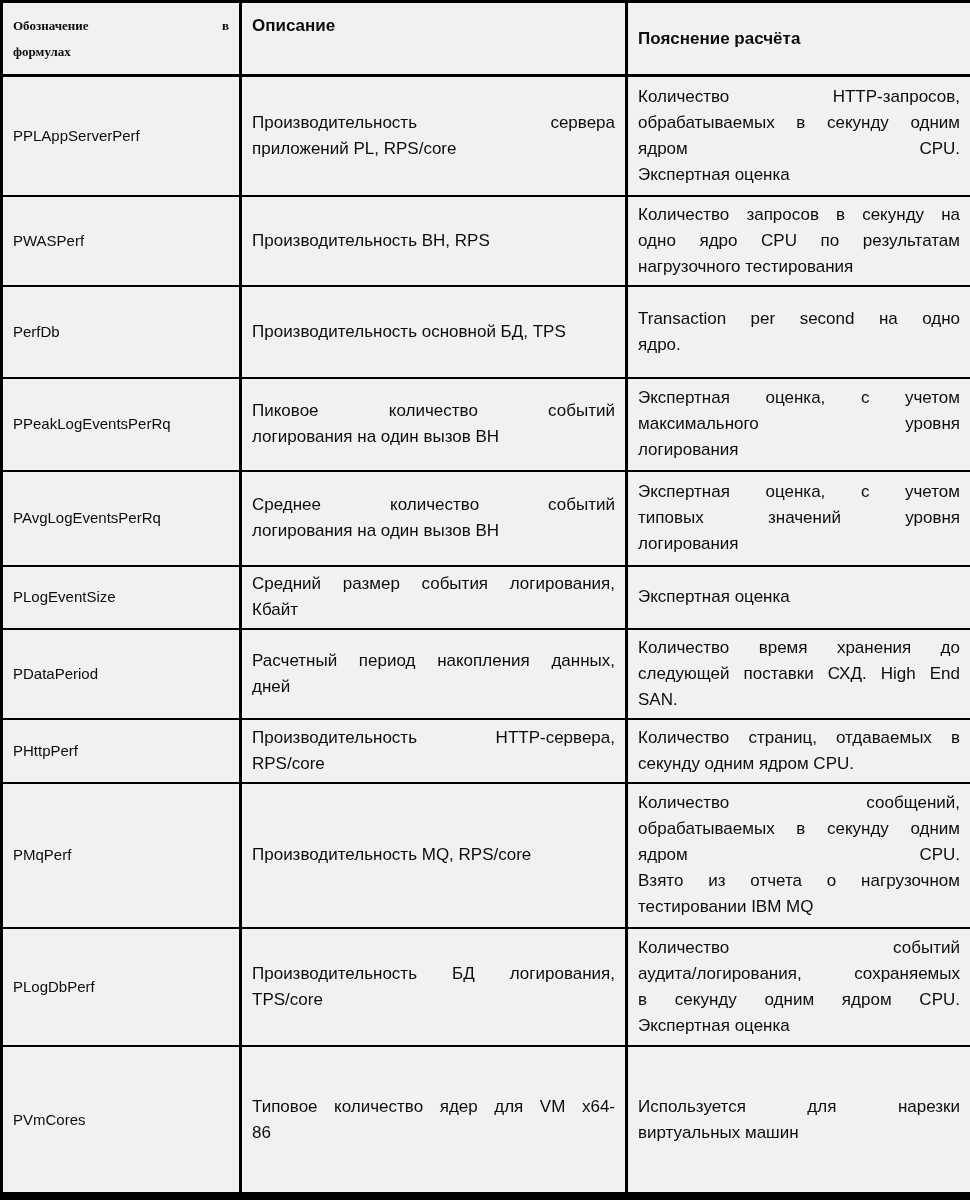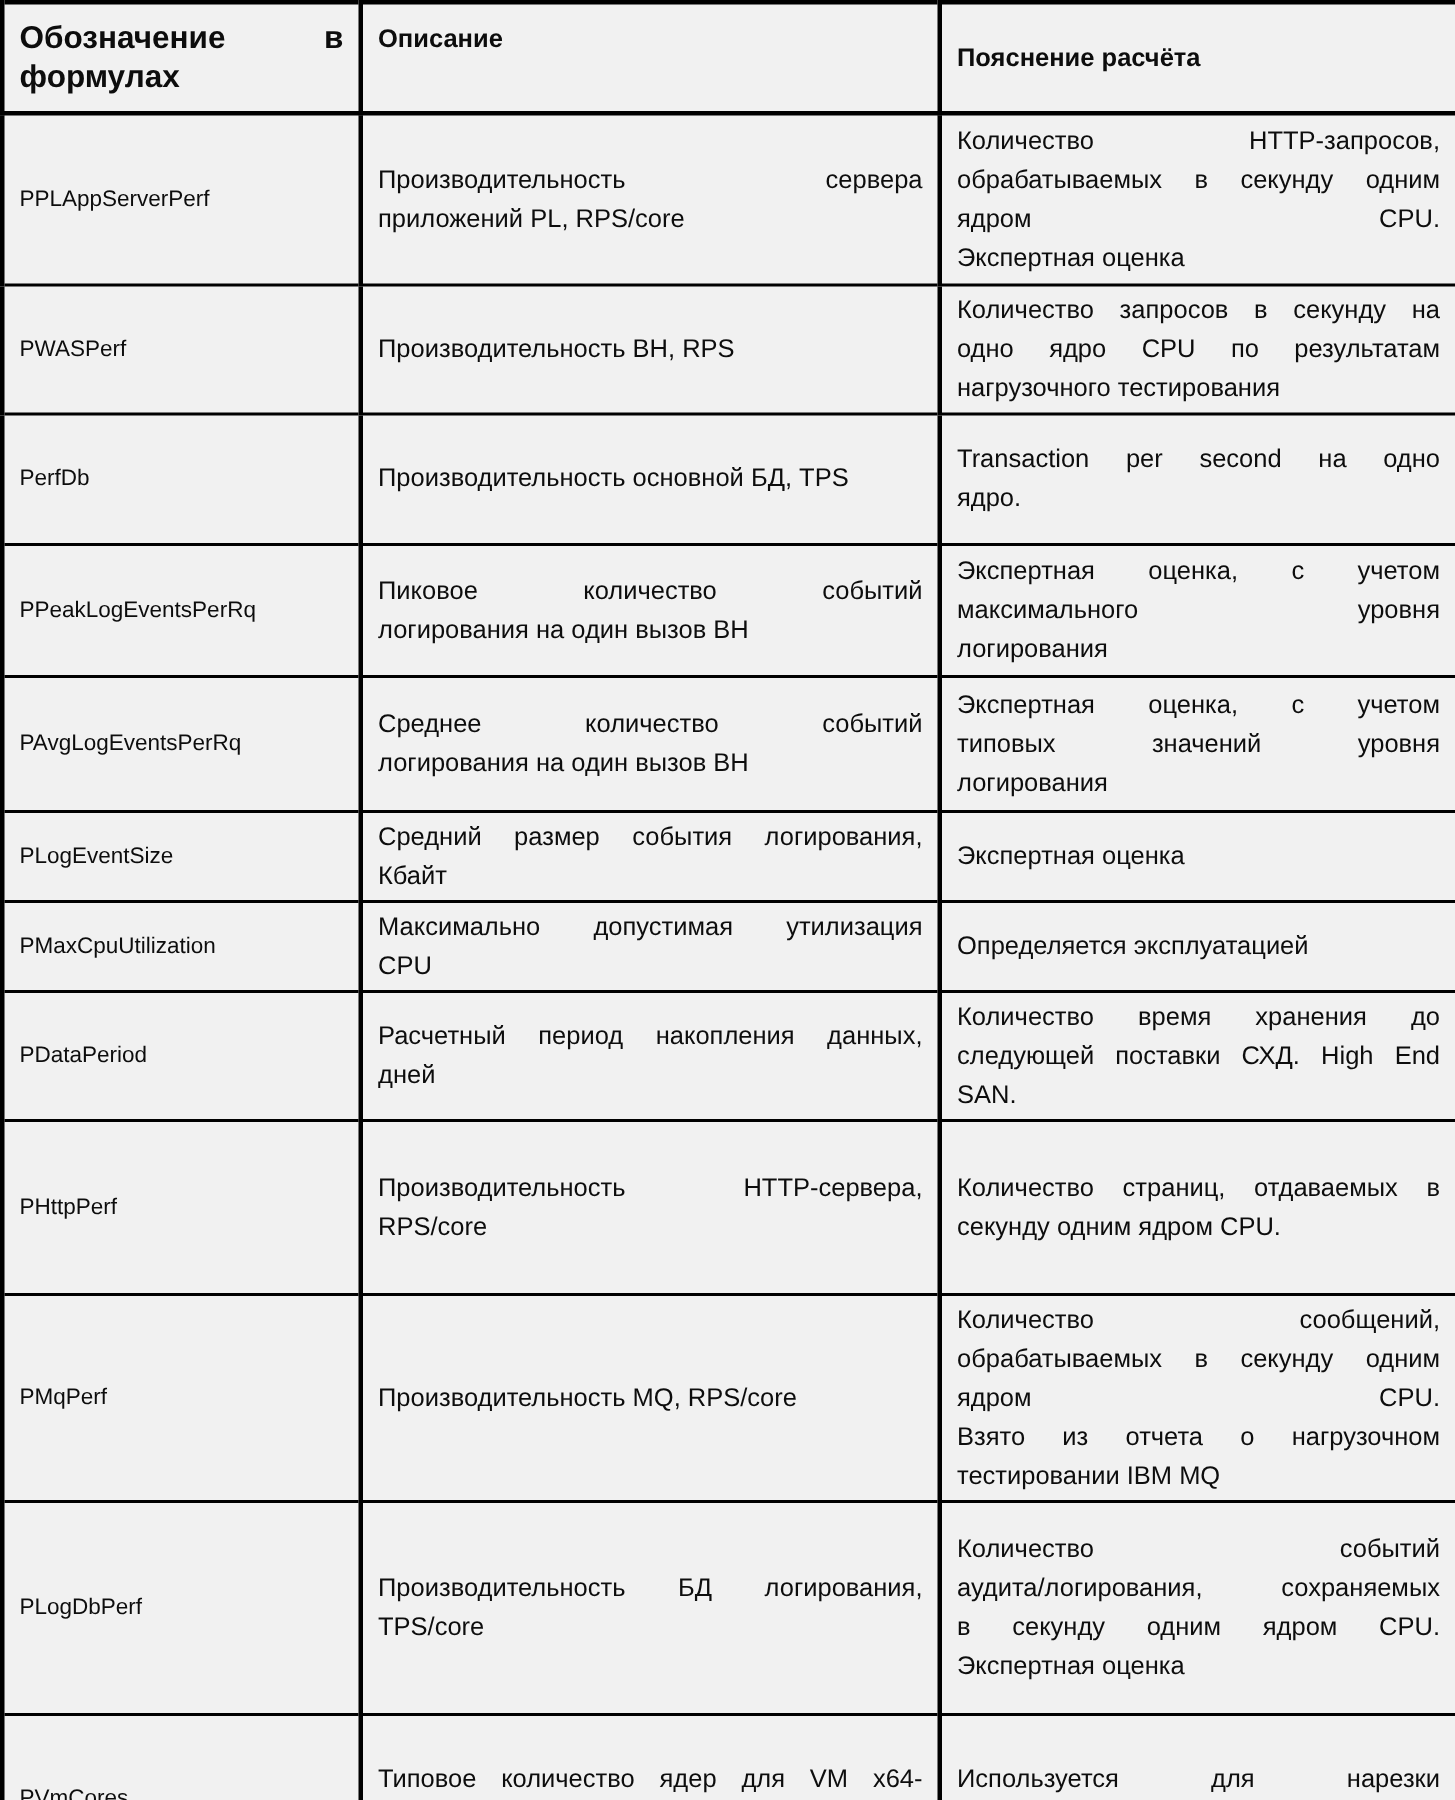--- a/index.html
+++ b/index.html
@@ -25,22 +25,22 @@
     color: #0d0d0d;
     font-size: 17px;
     line-height: 26px;
     overflow: hidden;
     text-align: left;
     font-weight: normal;
   }
   thead th { font-weight: bold; border-bottom-width: 3px; }
   thead tr { height: 74px; }
   th.h1 {
-    font-family: Liberation Sans, sans-serif;
-    font-size: 21px;
+    font-family: Liberation Serif, serif;
+    font-size: 13px;
     vertical-align: top;
     padding-top: 10px;
   }
   th.h2 { vertical-align: top; padding-top: 10px; margin-left: 16px; }
   th.h3 { vertical-align: middle; }
   td.c1 { font-size: 15px; }
   .line { text-align: left; }
   .line.j { text-align: justify; text-align-last: justify; }
   
   tbody tr:nth-child(1)  { height: 114px; }
@@ -143,30 +143,20 @@
         <td class="c1">PLogEventSize</td>
         <td class="c2">
           <div class="line j">Средний размер события логирования,</div>
           <div class="line">Кбайт</div>
         </td>
         <td class="c3">
           <div class="line">Экспертная оценка</div>
         </td>
       </tr>
       <tr>
-        <td class="c1">PMaxCpuUtilization</td>
-        <td class="c2">
-          <div class="line j">Максимально допустимая утилизация</div>
-          <div class="line">CPU</div>
-        </td>
-        <td class="c3">
-          <div class="line">Определяется эксплуатацией</div>
-        </td>
-      </tr>
-      <tr>
         <td class="c1">PDataPeriod</td>
         <td class="c2">
           <div class="line j">Расчетный период накопления данных,</div>
           <div class="line">дней</div>
         </td>
         <td class="c3">
           <div class="line j">Количество время хранения до</div>
           <div class="line j">следующей поставки СХД. High End</div>
           <div class="line">SAN.</div>
         </td>

